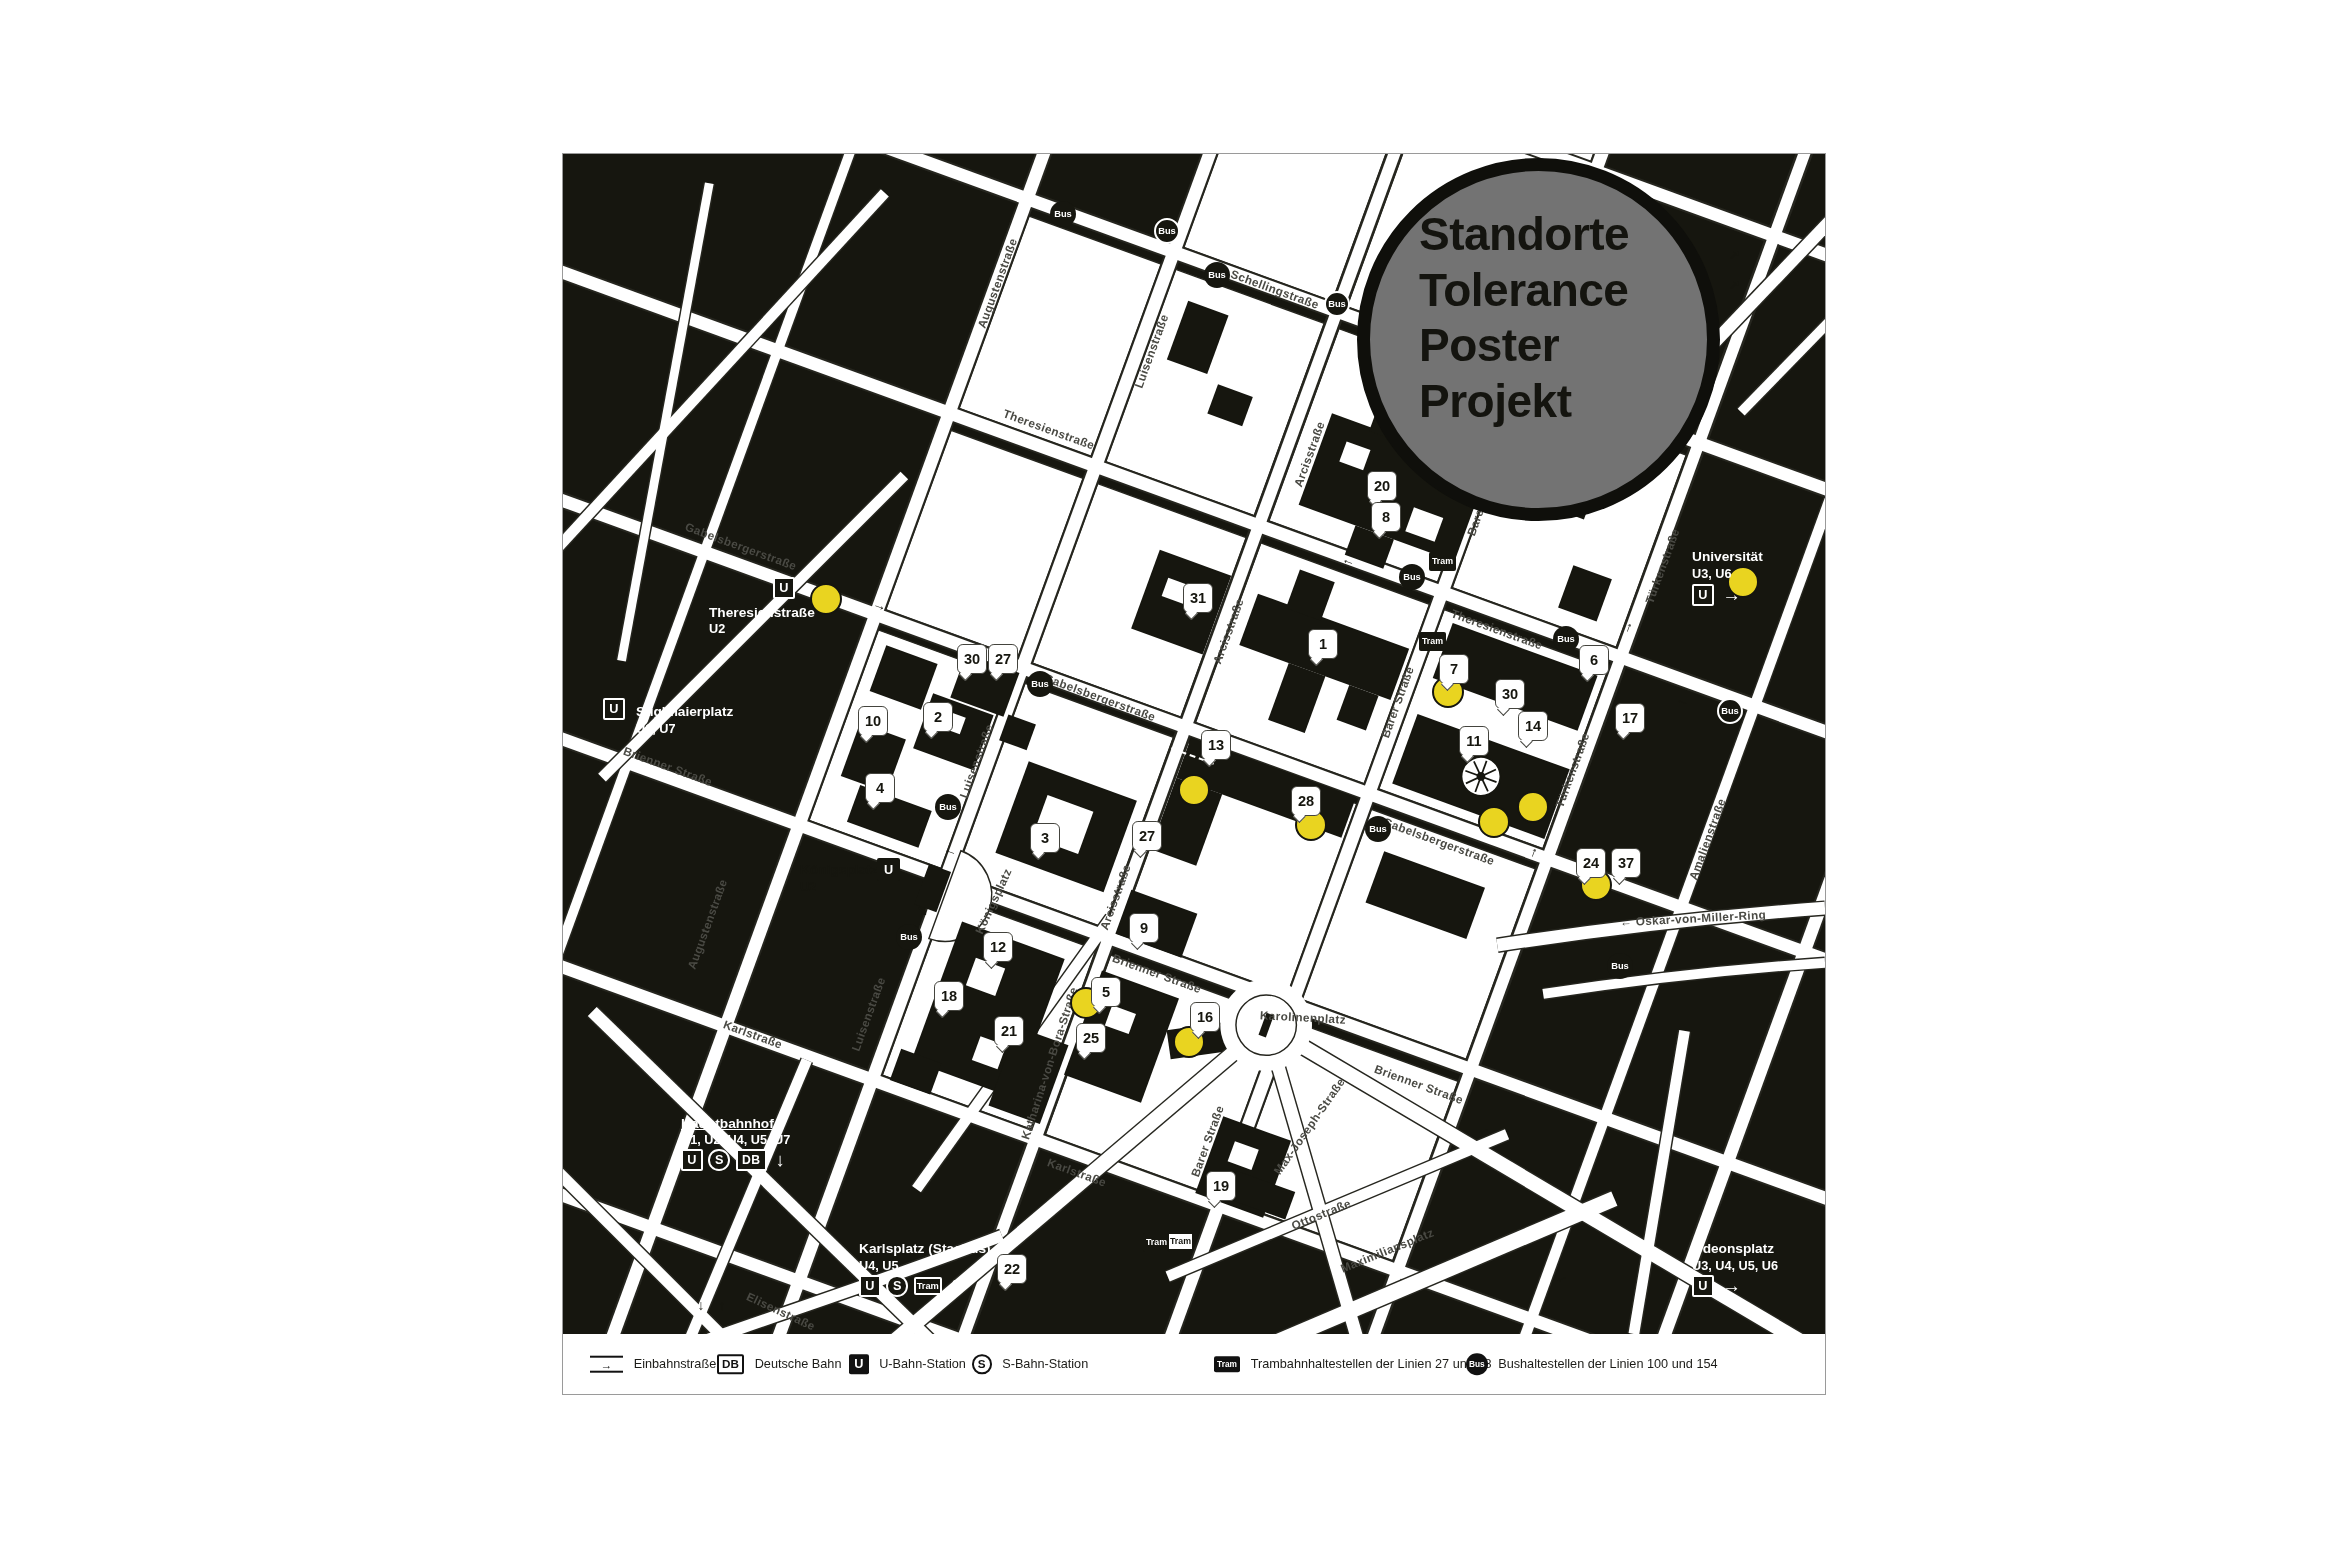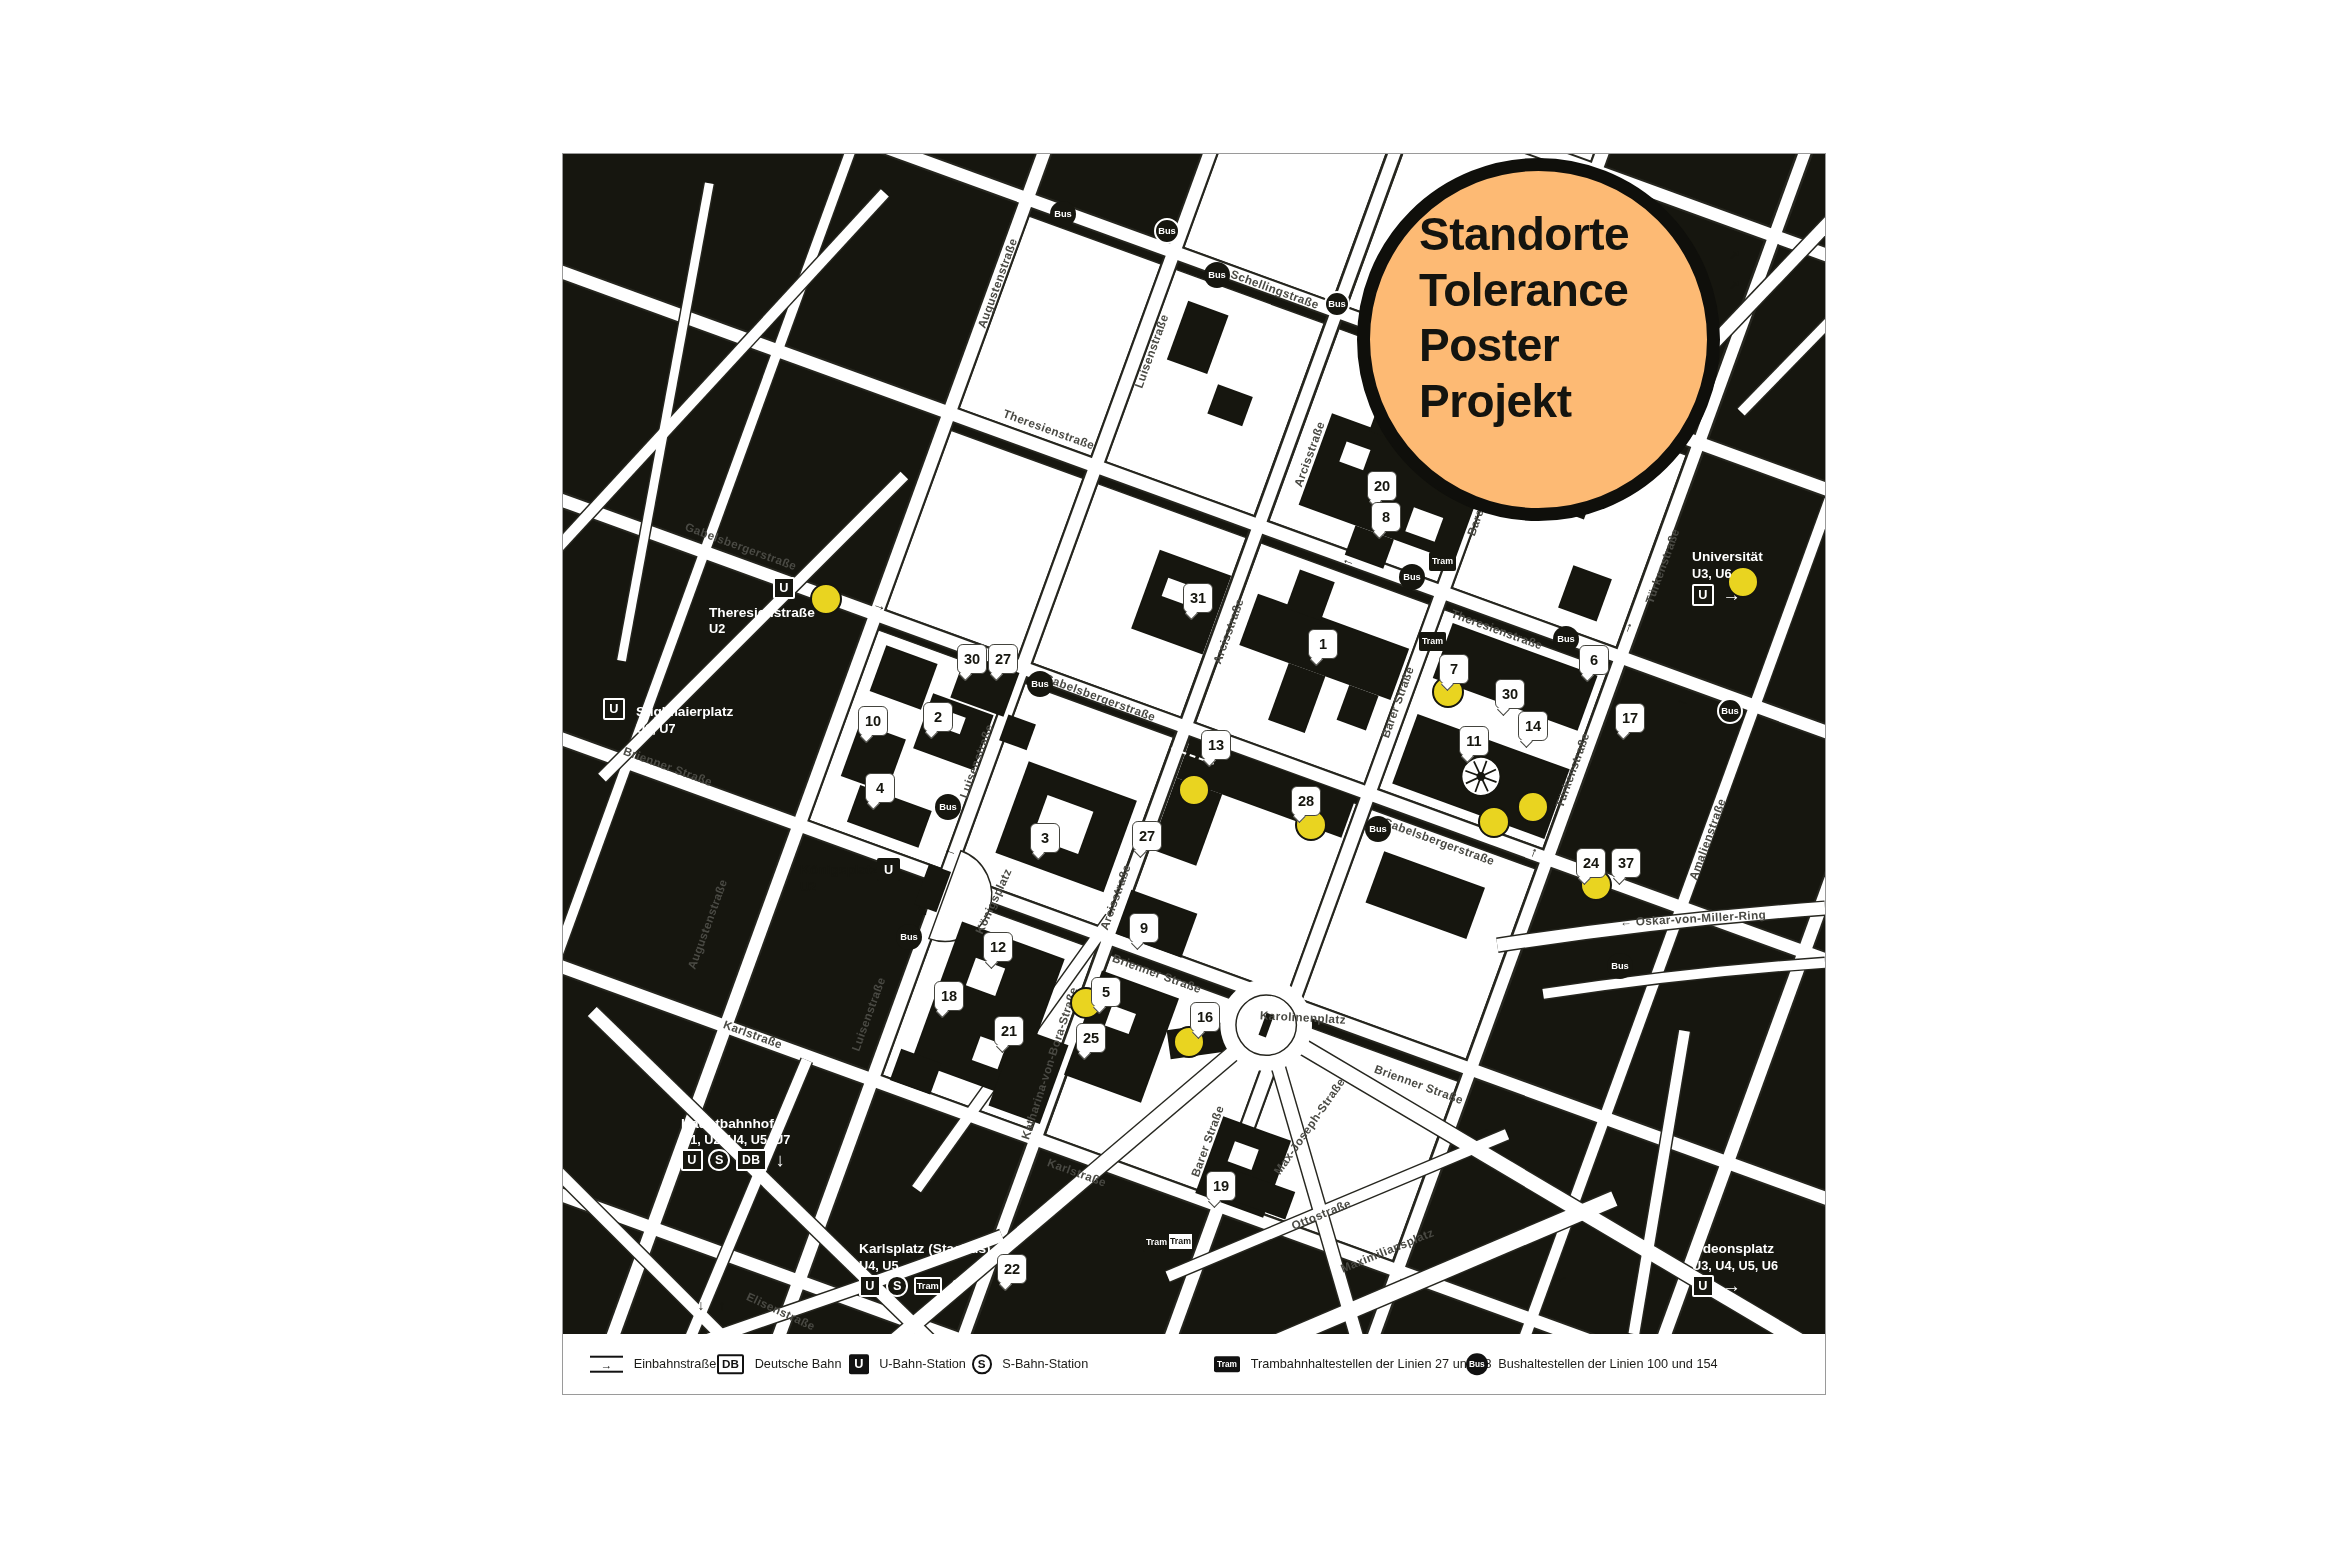--- a/index.html
+++ b/index.html
@@ -31,21 +31,21 @@
   .st-name.light,.st-lines.light{color:#16160f;}
   .st-badges{display:flex;gap:5.9px;align-items:center;z-index:45;}
   .bdg{display:flex;align-items:center;justify-content:center;box-sizing:border-box;font-weight:700;}
   .bdg-u{width:21.5px;height:21.5px;border:2.4px solid #fff;background:#16160f;color:#fff;font-size:12.7px;border-radius:2px;}
   .bdg-u.solid{border:none;background:#16160f;color:#fff;width:23.4px;height:23.4px;}
   .bdg-s{width:21.5px;height:21.5px;border:2.4px solid #fff;background:#16160f;color:#fff;font-size:12.7px;border-radius:50%;}
   .bdg-db{width:31px;height:21.5px;border:2.4px solid #fff;background:#16160f;color:#fff;font-size:12.2px;border-radius:2px;letter-spacing:0.5px;}
   .bdg-tram{width:28px;height:18.5px;border:2px solid #fff;background:#16160f;color:#fff;font-size:9.3px;border-radius:2px;}
   .st-arrow{color:#fff;font-size:18.5px;font-weight:700;margin-left:2.9px;}
   #title-circle{position:absolute;left:794px;top:3.9px;width:363px;height:363px;border-radius:50%;
-      background:#fdba74;border:13.7px solid #0f0f0b;box-sizing:border-box;z-index:60;}
+      background:#737373;border:13.7px solid #0f0f0b;box-sizing:border-box;z-index:60;}
   .title-line{position:absolute;left:49px;font-size:46px;font-weight:700;color:#14140f;
       letter-spacing:-0.5px;white-space:nowrap;line-height:56px;}
   .lg-item{position:absolute;top:50%;transform:translateY(-50%);display:flex;align-items:center;}
   .lg-label{margin-left:10.7px;font-size:12.7px;color:#1c1c18;}
   .lg-ic{display:flex;align-items:center;justify-content:center;box-sizing:border-box;font-weight:700;flex:none;}
   .lg-oneway{width:33px;height:16.6px;border-top:2px solid #111;border-bottom:2px solid #111;font-size:11.7px;color:#111;}
   .lg-DB{width:27px;height:19.5px;border:2.4px solid #111;color:#111;font-size:11.7px;border-radius:2px;}
   .lg-U{width:19.5px;height:19.5px;background:#111;color:#fff;font-size:12.7px;border-radius:2px;}
   .lg-S{width:19.5px;height:19.5px;border:2.4px solid #111;color:#111;font-size:11.7px;border-radius:50%;background:#fff;}
   .lg-Tram{width:26px;height:15.6px;background:#111;color:#fff;font-size:8.3px;border-radius:2px;}
@@ -367,21 +367,21 @@
       <div class="st-name" style="left: 73px; top: 550px;">Stiglmaierplatz</div>
       <div class="st-lines" style="left: 73px; top: 568px;">U1, U7</div>
       <div class="st-badges" style="left: 40px; top: 544px;">
         <span class="bdg bdg-u">U</span>
       </div>
       <div class="st-name light" style="left: 237px; top: 708px;">Königsplatz</div>
       <div class="st-lines light" style="left: 237px; top: 726px;">U2</div>
       <div class="st-badges" style="left: 314px; top: 704px;">
         <span class="bdg bdg-u solid">U</span>
       </div>
-      <div class="st-name" style="left: 118px; top: 962px;">Hauptbahnhof</div>
+      <div class="st-name" style="left: 118px; top: 962px; text-decoration: underline;">Hauptbahnhof</div>
       <div class="st-lines" style="left: 118px; top: 979px;">U1, U2, U4, U5, U7</div>
       <div class="st-badges" style="left: 118px; top: 995px;">
         <span class="bdg bdg-u">U</span>
         <span class="bdg bdg-s">S</span>
         <span class="bdg bdg-db">DB</span>
         <span class="st-arrow">↓</span>
       </div>
       <div class="st-name" style="left: 296px; top: 1087px;">Karlsplatz (Stachus)</div>
       <div class="st-lines" style="left: 296px; top: 1105px;">U4, U5</div>
       <div class="st-badges" style="left: 296px; top: 1121px;">

